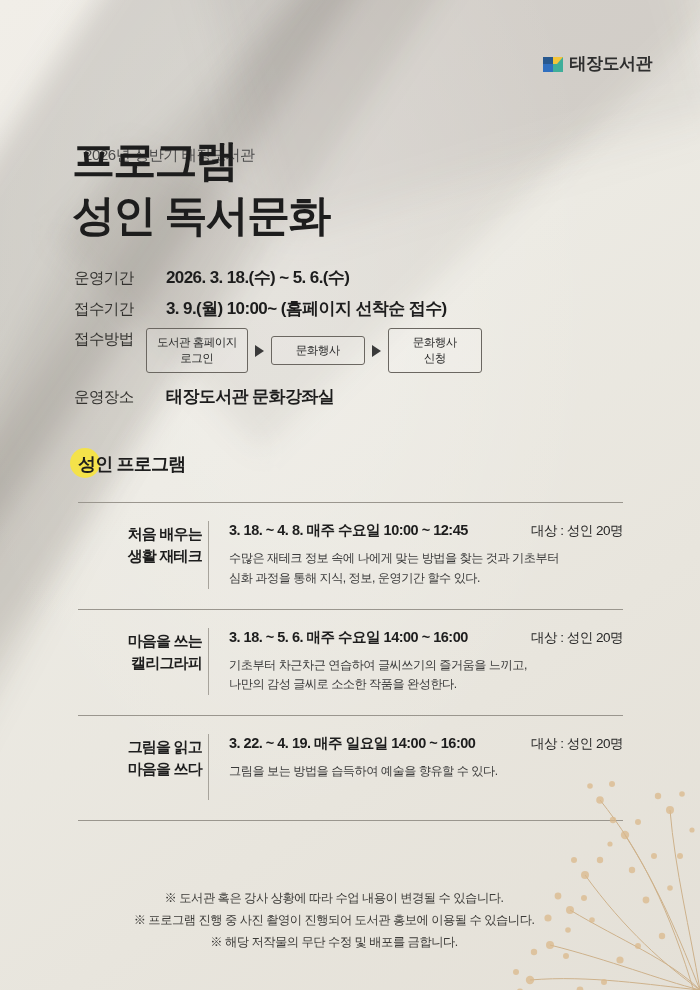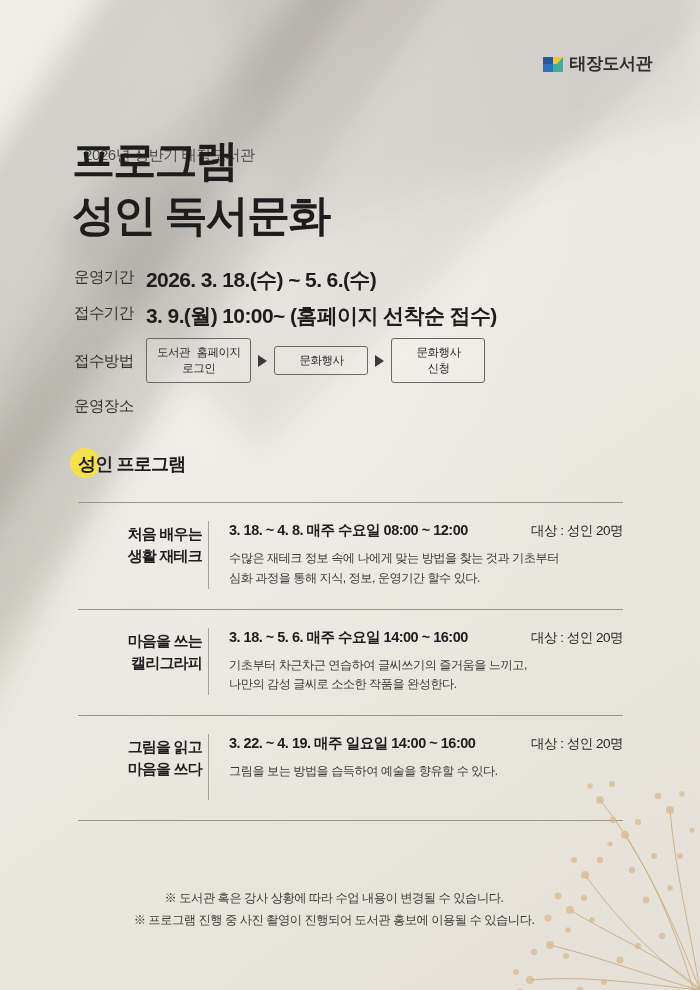--- a/index.html
+++ b/index.html
@@ -126,42 +126,42 @@
 
   
   .info {
     position: absolute;
     top: 266px;
     left: 74px;
     width: 560px;
   }
   .info-row {
     display: flex;
-    align-items: flex-start;
+    align-items: center;
     margin-bottom: 8px;
   }
   .info-label {
     width: 72px;
     flex: 0 0 72px;
     font-size: 15.5px;
     color: #33322f;
     letter-spacing: -0.6px;
     padding-top: 1px;
   }
   .info-value {
-    font-size: 21px;
+    font-size: 17px;
     font-weight: bold;
     color: #1d1d1d;
     letter-spacing: -0.6px;
+    margin-left: 20px;
   }
   .info-row.method {
     margin-top: 6px;
     margin-bottom: 12px;
-    align-items: center;
-    font-family: Liberation Mono, monospace;
+    align-items: flex-start;
   }
   .steps {
     display: flex;
     align-items: center;
     gap: 7px;
   }
   .step-box {
     border: 1px solid #6b6761;
     border-radius: 3px;
     padding: 6px 10px;
@@ -356,40 +356,41 @@
           <div class="step-arrow"></div>
           <div class="step-box">
             <div>문화행사</div>
             <div>신청</div>
           </div>
         </div>
       </div>
 
       <div class="info-row place">
         <div class="info-label">운영장소</div>
+        <div class="info-value">태장도서관 문화강좌실</div>
       </div>
     </div>
 
     <div class="section-head">
       <span class="section-dot"></span>
       <span class="section-label">성인 프로그램</span>
     </div>
 
     <div class="programs">
       <div class="prog-divider"></div>
 
       <div class="prog-row">
         <div class="prog-name">
           <div>처음 배우는</div>
           <div>생활 재테크</div>
         </div>
         <div class="prog-sep"></div>
         <div class="prog-body">
           <div class="prog-meta">
-            <div class="prog-schedule">3. 18. ~ 4. 8. 매주 수요일  08:00 ~ 12:00</div>
+            <div class="prog-schedule">3. 18. ~ 4. 8. 매주 수요일  10:00 ~ 12:45</div>
             <div class="prog-target">대상 : 성인 20명</div>
           </div>
           <div class="prog-desc">수많은 재테크 정보 속에 나에게 맞는 방법을 찾는 것과 기초부터</div>
           <div class="prog-desc">심화 과정을 통해 지식, 정보, 운영기간 할수 있다.</div>
         </div>
       </div>
 
       <div class="prog-divider"></div>
 
       <div class="prog-row">
@@ -425,20 +426,21 @@
           <div class="prog-desc"></div>
         </div>
       </div>
 
       <div class="prog-divider"></div>
     </div>
 
     <div class="notes">
       <div class="note">※ 도서관 혹은 강사 상황에 따라 수업 내용이 변경될 수 있습니다.</div>
       <div class="note">※ 프로그램 진행 중 사진 촬영이 진행되어 도서관 홍보에 이용될 수 있습니다.</div>
+      <div class="note">※ 해당 저작물의 무단 수정 및 배포를 금합니다.</div>
     </div>
 
     <div class="flowers">
       <svg width="340" height="340" viewBox="0 0 340 340" xmlns="http://www.w3.org/2000/svg">
         <g stroke="#c9a97e" stroke-width="1" fill="none" opacity="0.85">
           <path d="M330 330 C300 300, 250 280, 200 250"></path>
           <path d="M330 330 C290 320, 240 300, 180 285"></path>
           <path d="M330 330 C310 280, 290 230, 255 175"></path>
           <path d="M330 330 C320 270, 305 210, 300 150"></path>
           <path d="M330 330 C295 305, 255 270, 215 215"></path>

